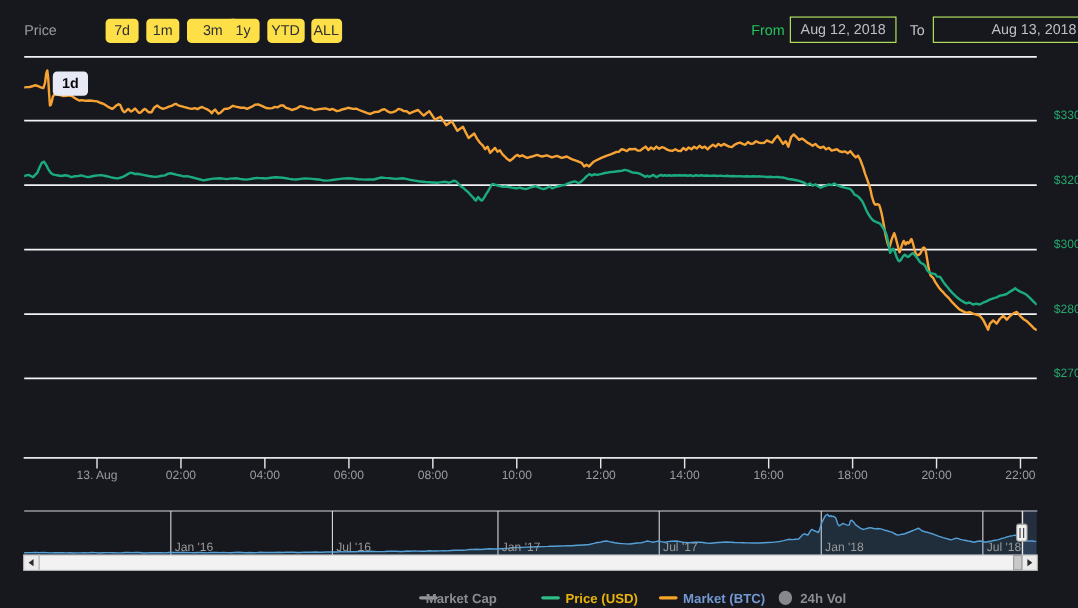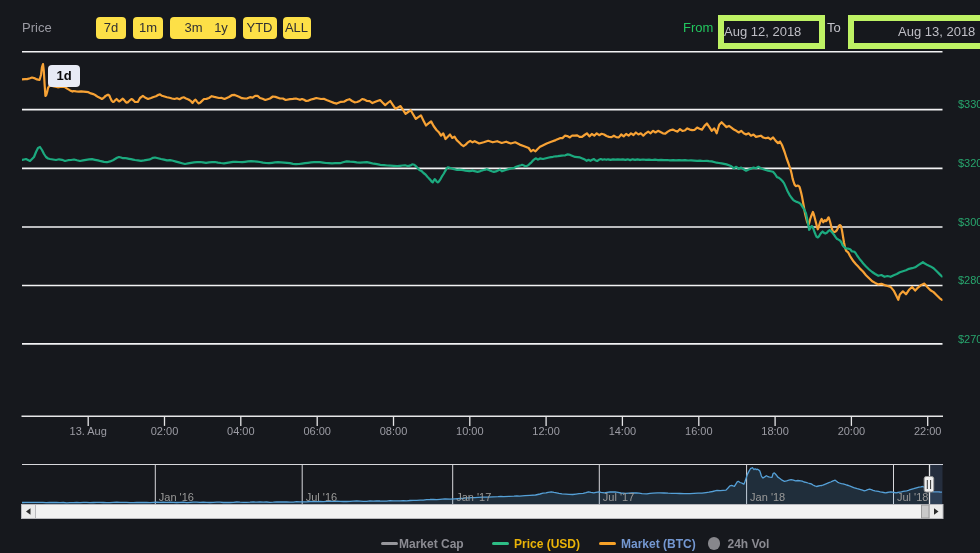--- a/index.html
+++ b/index.html
@@ -1,21 +1,21 @@
 <!DOCTYPE html>
 <html><head><meta charset="utf-8"><style>
 html,body{margin:0;padding:0;background:#16181d;width:980px;height:553px;overflow:hidden;}
 body{font-family:"Liberation Sans",sans-serif;position:relative;}
 .abs{position:absolute;}
 .lbl{font-size:13px;color:#9a9aa2;}
 .btn{position:absolute;top:17px;height:22px;line-height:22px;text-align:center;font-size:13px;
 color:#2f2f33;background:#fde047;border-radius:4px;}
 .btn.sel{background:#e7eaf5;font-weight:bold;color:#08080a;}
-.inp{position:absolute;top:15px;height:22px;line-height:22px;font-size:13px;
-color:#bfbfc6;border:6px solid #bef264;background:transparent;}
+.inp{position:absolute;top:15px;height:22px;line-height:22px;text-align:center;font-size:13px;
+color:#bfbfc6;border:1px solid #bef264;background:transparent;}
 .lg{position:absolute;top:536.5px;font-size:12px;font-weight:bold;color:#8b8b92;}
 .dash{position:absolute;top:541.5px;width:17px;height:3px;border-radius:1.5px;}
 .xl{font-size:11px;fill:#9c9ca4;}
 .yl{font-size:11px;fill:#27a56d;}
 .nl{font-size:11px;fill:#9a9a99;}
 svg text{font-family:"Liberation Sans",sans-serif;}
 </style></head>
 <body>
 <div class="abs" style="left:0;top:0;"><svg width="980" height="553" viewBox="0 0 980 553" xmlns="http://www.w3.org/2000/svg" font-family="Liberation Sans, sans-serif">
 <defs>
@@ -100,18 +100,18 @@
 <div class="btn" style="left:133px;width:30px;">1m</div>
 <div class="btn" style="left:170px;width:47px;">3m</div>
 <div class="btn" style="left:206.5px;width:29px;">1y</div>
 <div class="btn" style="left:242.5px;width:34px;">YTD</div>
 <div class="btn" style="left:282.5px;width:28px;">ALL</div>
 <div class="abs lbl" style="left:683px;top:20px;color:#22c55e;">From</div>
 <div class="inp" style="left:718px;width:95px;">Aug 12, 2018</div>
 <div class="abs lbl" style="left:827px;top:20px;color:#c3c3ca;">To</div>
 <div class="inp" style="left:848px;width:94px;padding-left:44px;">Aug 13, 2018</div>
 <div class="dash" style="left:380.5px;background:#97979c;"></div>
-<div class="lg" style="left:399px;">Market Cap</div>
+<div class="lg" style="left:387px;">Market Cap</div>
 <div class="dash" style="left:492px;background:#2dbd85;"></div>
 <div class="lg" style="left:514px;color:#eab308;">Price (USD)</div>
 <div class="dash" style="left:599px;background:#f7a228;"></div>
 <div class="lg" style="left:621px;color:#7498d2;">Market (BTC)</div>
 <div class="abs" style="left:707.5px;top:537px;width:12.5px;height:12.5px;border-radius:50%;background:#87878c;"></div>
 <div class="lg" style="left:727.5px;">24h Vol</div>
 </body></html>

